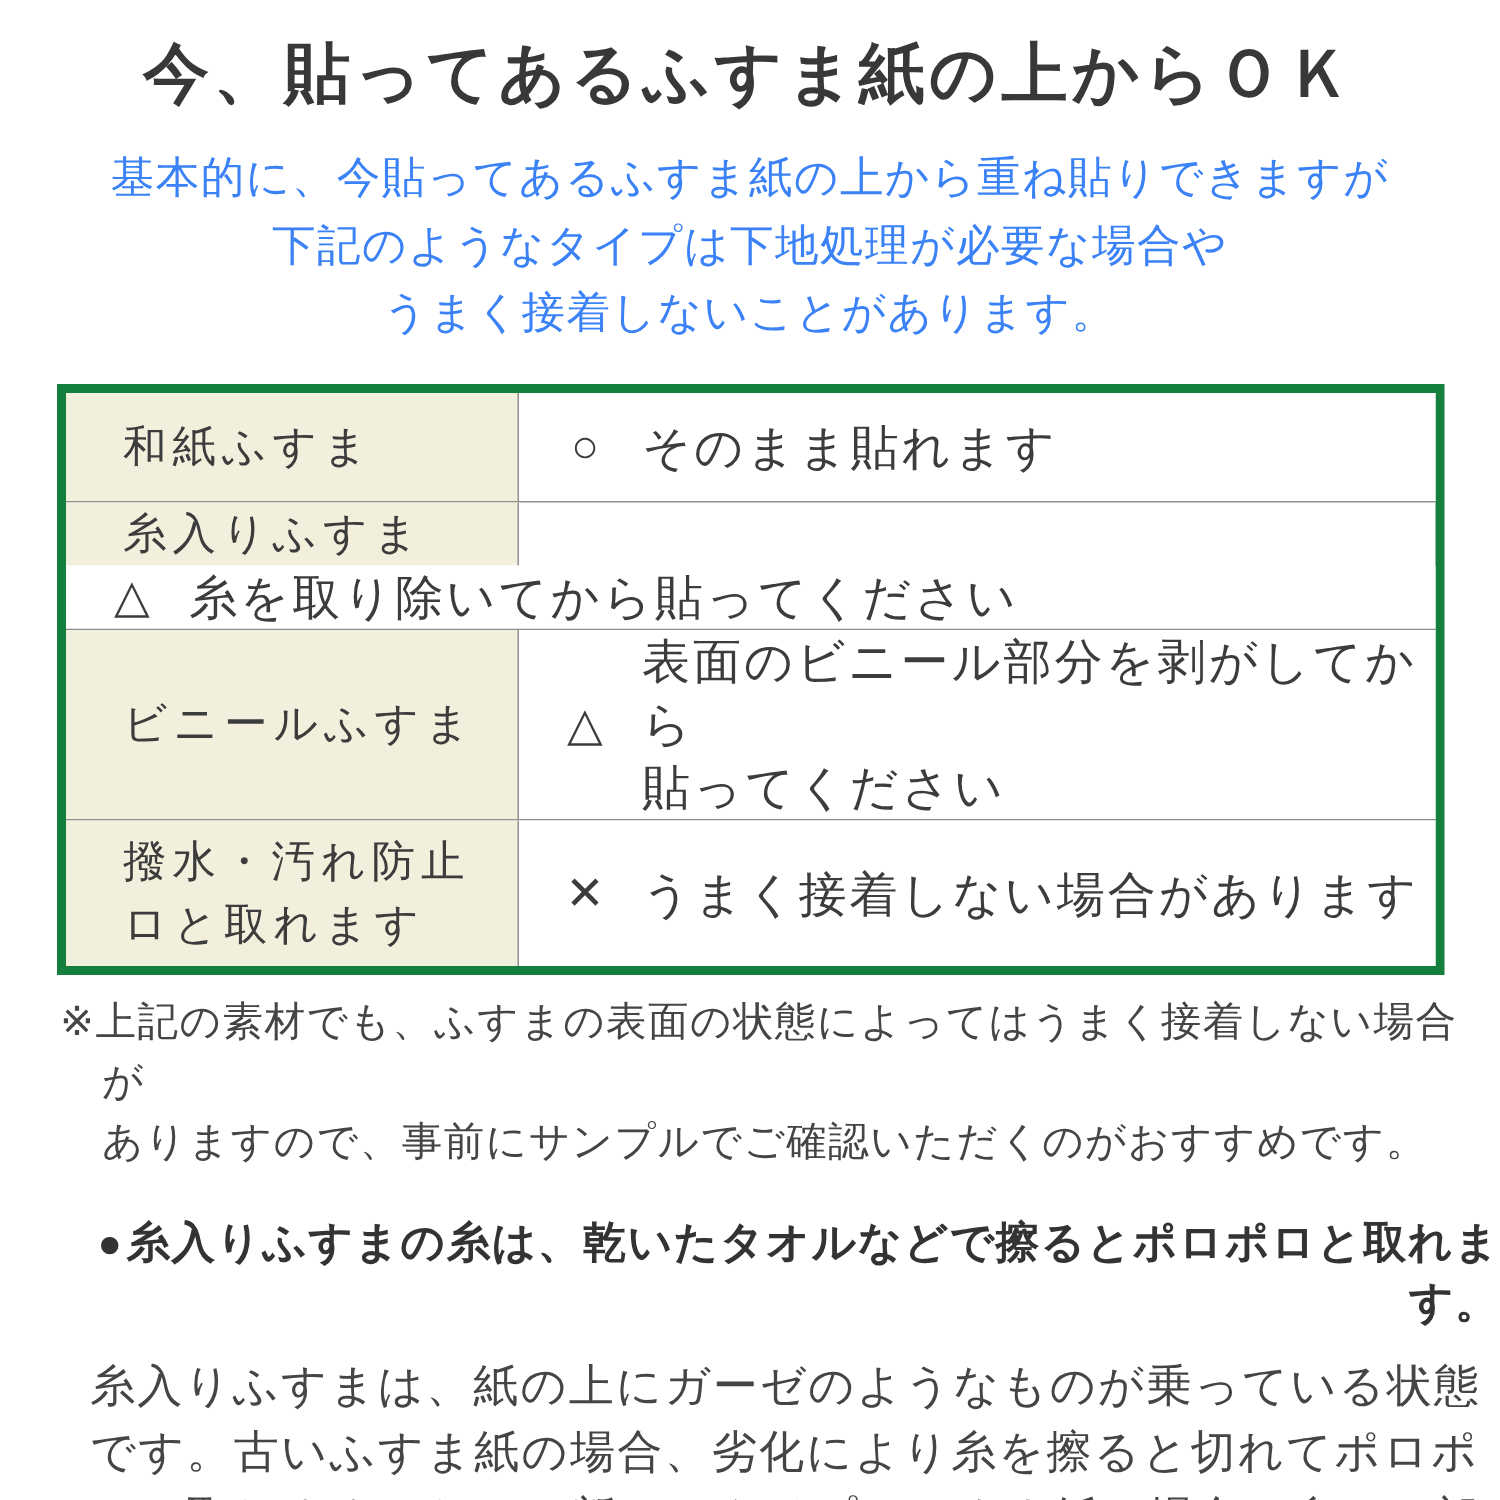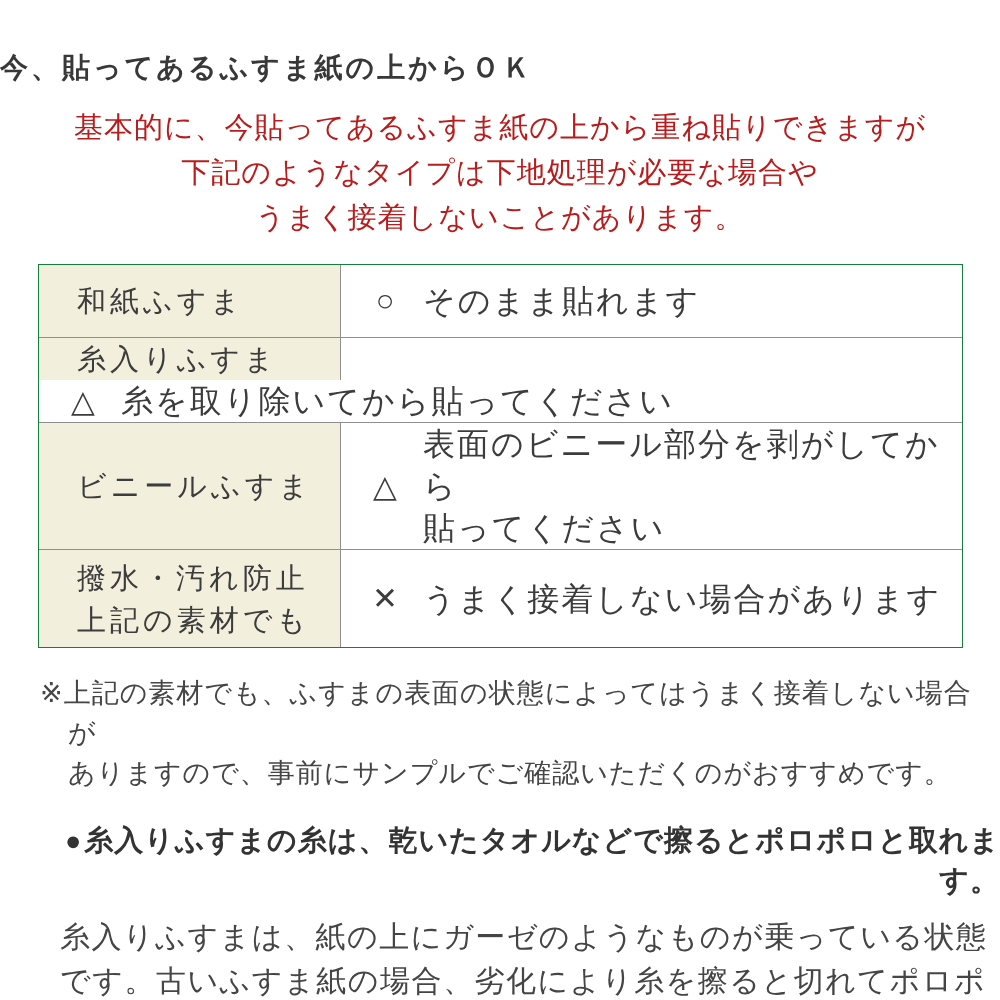--- a/index.html
+++ b/index.html
@@ -13,41 +13,42 @@
     font-family: "Liberation Sans", "DejaVu Sans", sans-serif;
     color: #424242;
     overflow: hidden;
   }
   .page {
     width: 1000px;
     height: 1000px;
     background: #ffffff;
   }
   .title {
-    padding-top: 50px;
-    font-size: 28px;
+    padding-top: 22px;
+    text-align: center;
+    font-size: 44px;
     font-weight: bold;
     letter-spacing: 3px;
     color: #383838;
     line-height: 1.25;
   }
   .intro {
     margin-top: 20px;
     text-align: center;
     font-size: 29px;
     line-height: 45px;
     letter-spacing: 1px;
     white-space: pre-line;
-    color: #b91c1c;
+    color: #3b82f6;
   }
   .ftable {
     margin-left: 38px;
     margin-top: 24px;
     width: 925px;
-    border: 1px solid #15803d;
+    border: 6px solid #15803d;
     box-sizing: border-box;
   }
   .trow {
     display: flex;
     align-items: stretch;
   }
   .trow + .trow {
     border-top: 1px solid #8f8f8f;
   }
   .tcell-head {
@@ -85,21 +86,21 @@
     letter-spacing: 2px;
     line-height: 42px;
     white-space: pre-line;
     color: #3c3c3c;
   }
   .row-1 { min-height: 72px; }
   .row-2 { min-height: 76px; flex-direction: column; }
   .row-3 { min-height: 94px; }
   .row-4 { min-height: 97px; }
   .note {
-    margin-top: 25px;
+    margin-top: 11px;
     padding-left: 68px;
     padding-right: 22px;
     text-indent: -28px;
     font-size: 27px;
     line-height: 40px;
     letter-spacing: 1px;
     white-space: pre-line;
     color: #454545;
   }
   .tip-heading {
@@ -158,21 +159,21 @@
       <div class="tcell-head">ビニールふすま</div>
       <div class="tcell-body">
         <span class="sym">△</span>
         <span class="desc">表面のビニール部分を剥がしてから
 貼ってください</span>
       </div>
     </div>
 
     <div class="trow row-4">
       <div class="tcell-head">撥水・汚れ防止
-上記の素材でも</div>
+ロと取れます</div>
       <div class="tcell-body">
         <span class="sym">✕</span>
         <span class="desc">うまく接着しない場合があります</span>
       </div>
     </div>
 
   </div>
 
   <div class="note"><span>※</span><span>上記の素材でも、ふすまの表面の状態によってはうまく接着しない場合が
 ありますので、事前にサンプルでご確認いただくのがおすすめです。</span></div>

